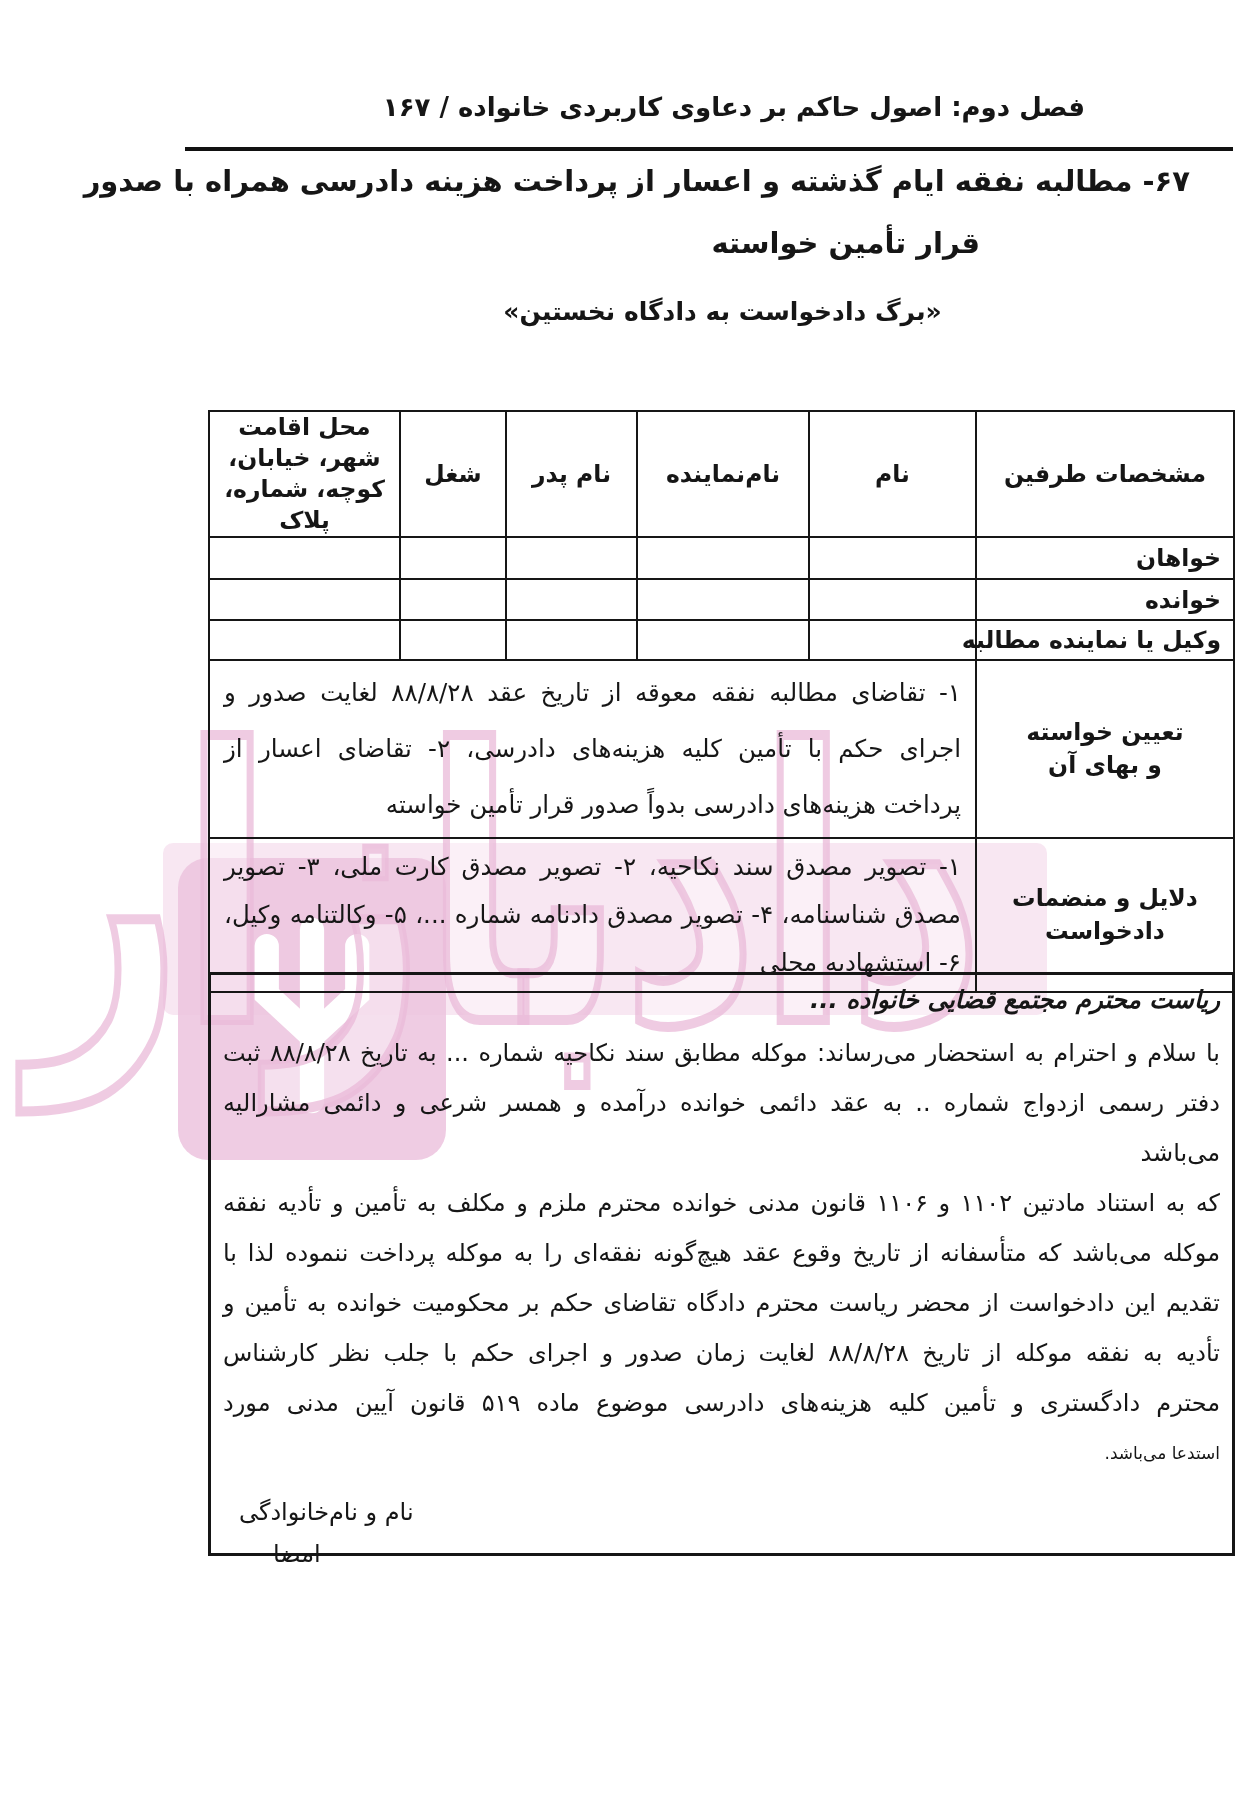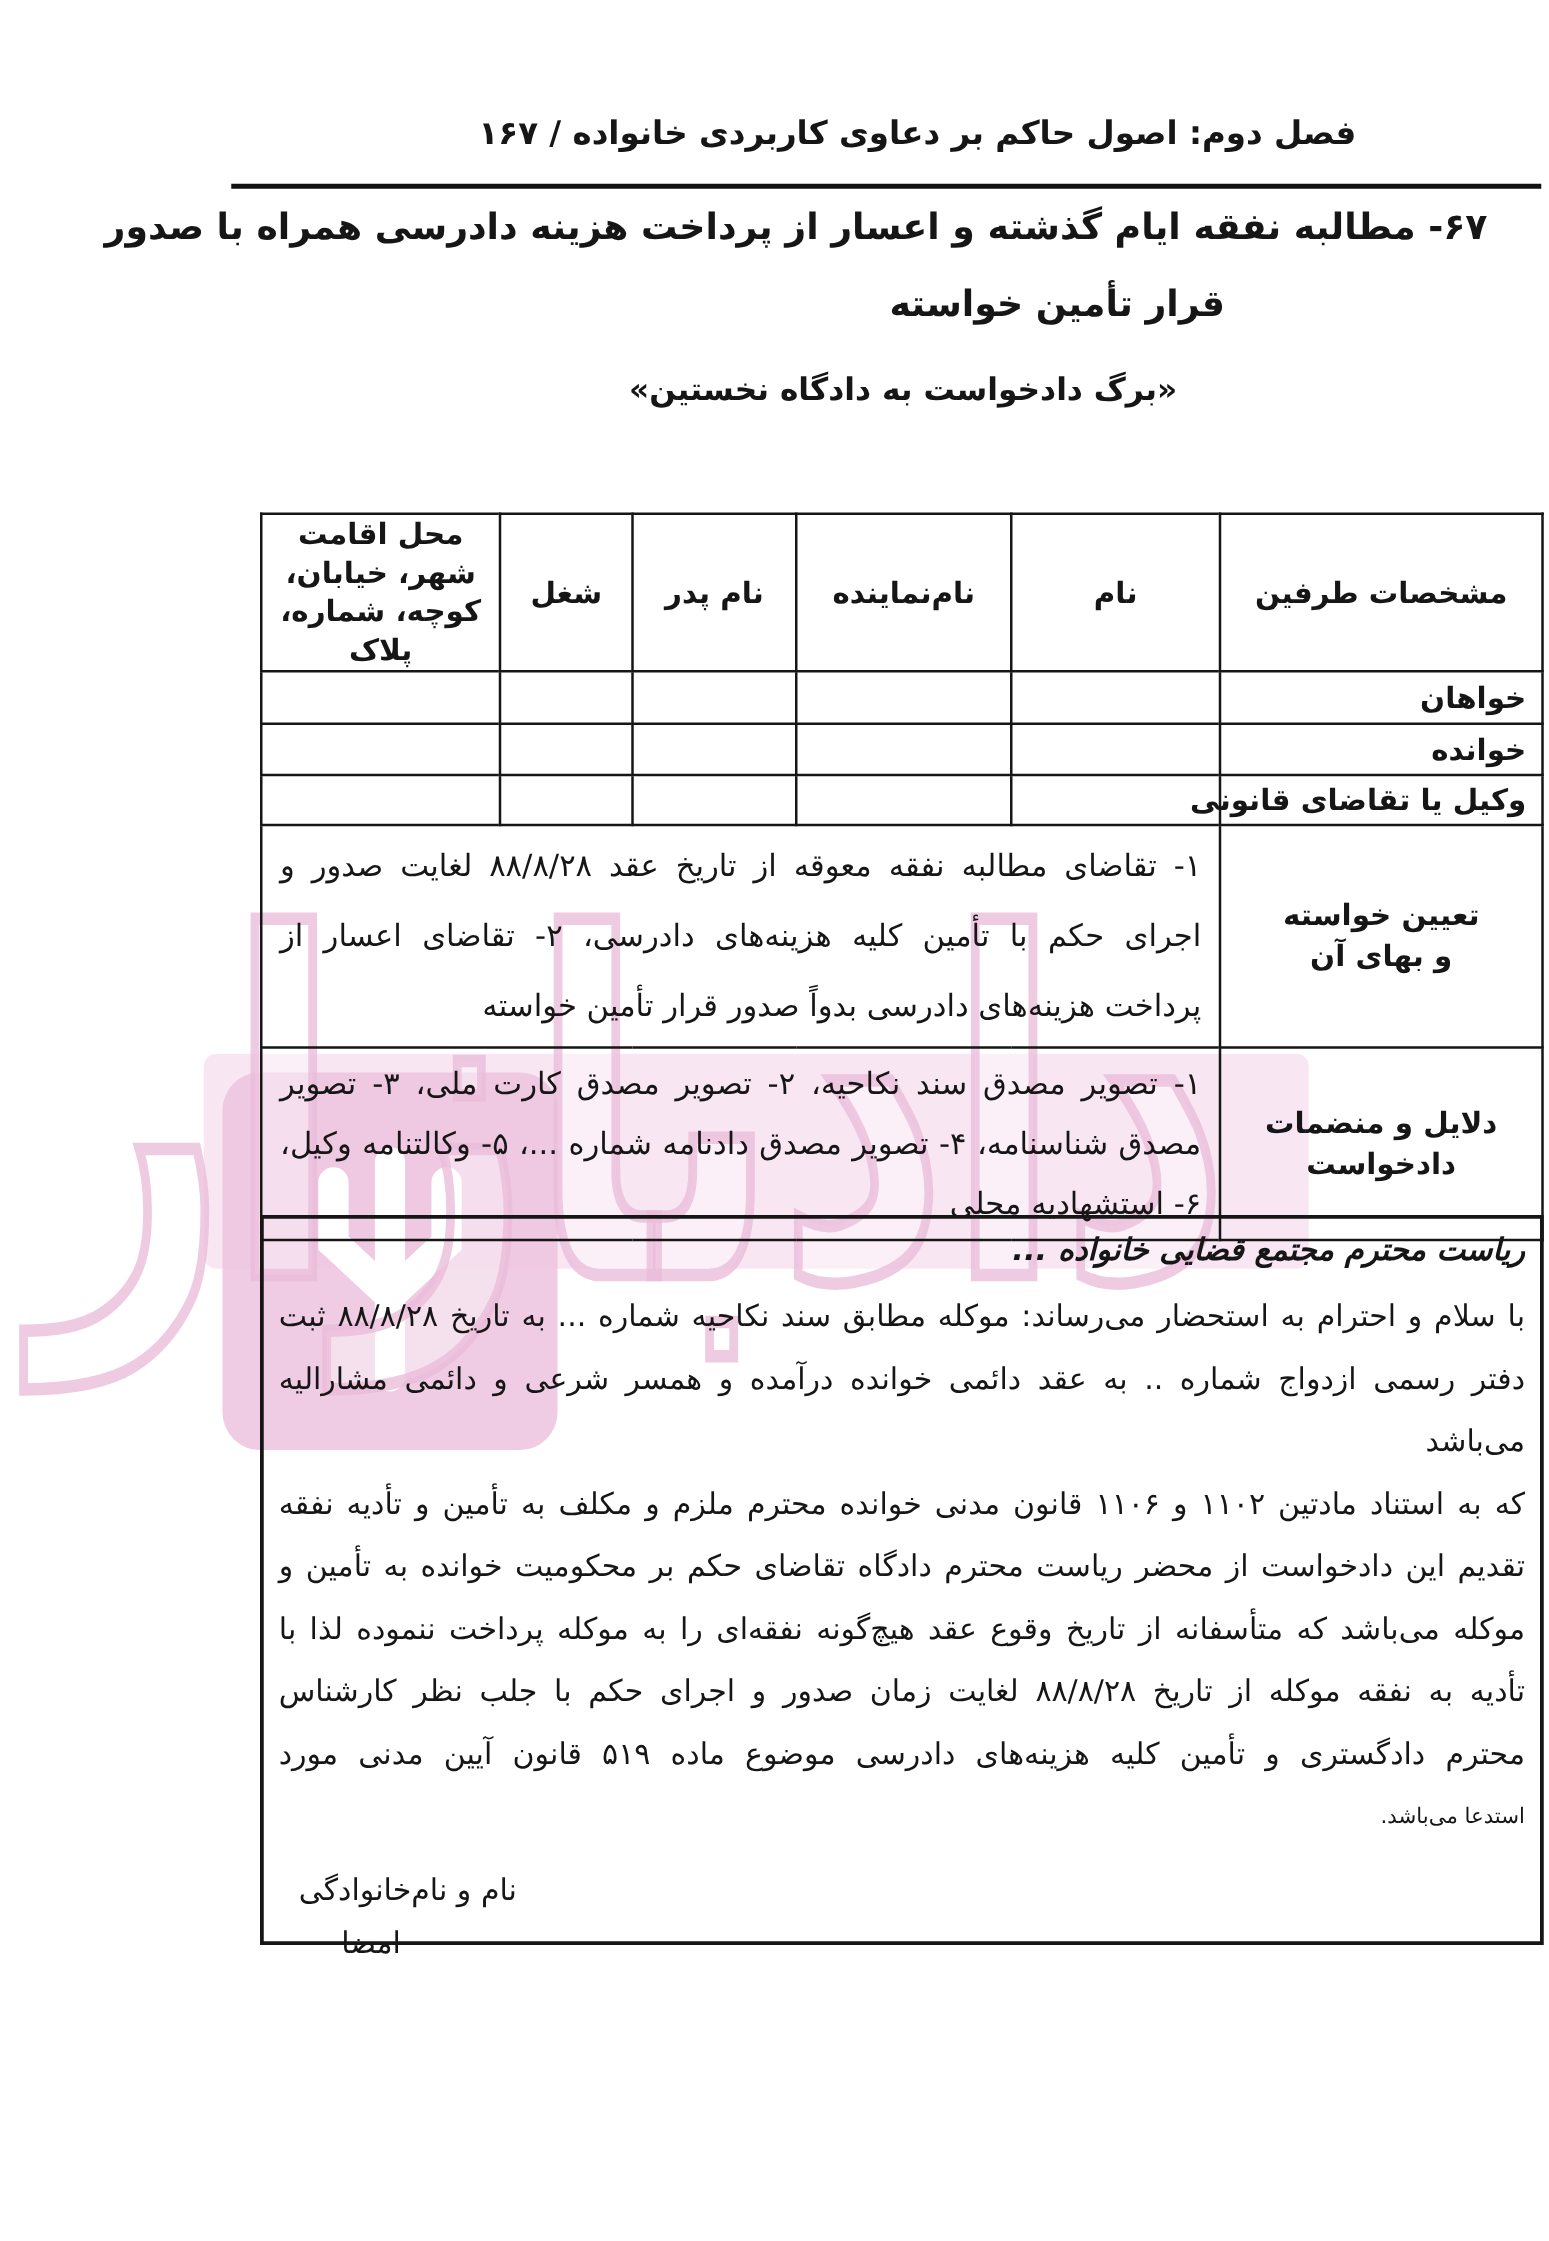--- a/index.html
+++ b/index.html
@@ -118,21 +118,21 @@
   </tr>
   <tr class="row-b">
     <th class="lbl-cell">خوانده</th>
     <td></td>
     <td></td>
     <td></td>
     <td></td>
     <td></td>
   </tr>
   <tr class="row-c">
-    <th class="lbl-cell">وکیل یا تقاضای قانونی</th>
+    <th class="lbl-cell">وکیل یا نماینده مطالبه</th>
     <td></td>
     <td></td>
     <td></td>
     <td></td>
     <td></td>
   </tr>
   <tr class="claim-row">
     <th>
       <div class="stack-label">تعیین خواسته</div>
       <div class="stack-label">و بهای آن</div>
@@ -160,21 +160,21 @@
   </tr>
 </tbody>
   </table>
 
 <div class="abs petition-box">
   <div class="petition-heading">ریاست محترم مجتمع قضایی خانواده ...</div>
   <div class="body-lines">
     <div class="bline">با سلام و احترام به استحضار می‌رساند: موکله مطابق سند نکاحیه شماره ... به تاریخ ۸۸/۸/۲۸ ثبت</div>
     <div class="bline">دفتر رسمی ازدواج شماره .. به عقد دائمی خوانده درآمده و همسر شرعی و دائمی مشارالیه می‌باشد</div>
     <div class="bline">که به استناد مادتین ۱۱۰۲ و ۱۱۰۶ قانون مدنی خوانده محترم ملزم و مکلف به تأمین و تأدیه نفقه</div>
+    <div class="bline">موکله می‌باشد که متأسفانه از تاریخ وقوع عقد هیچ‌گونه نفقه‌ای را به موکله پرداخت ننموده لذا با</div>
     <div class="bline">تقدیم این دادخواست از محضر ریاست محترم دادگاه تقاضای حکم بر محکومیت خوانده به تأمین و</div>
-    <div class="bline">موکله می‌باشد که متأسفانه از تاریخ وقوع عقد هیچ‌گونه نفقه‌ای را به موکله پرداخت ننموده لذا با</div>
     <div class="bline">تأدیه به نفقه موکله از تاریخ ۸۸/۸/۲۸ لغایت زمان صدور و اجرای حکم با جلب نظر کارشناس</div>
     <div class="bline">محترم دادگستری و تأمین کلیه هزینه‌های دادرسی موضوع ماده ۵۱۹ قانون آیین مدنی مورد</div>
     <div class="bline-last">استدعا می‌باشد.</div>
   </div>
   <div class="sig-name">نام و نام‌خانوادگی</div>
   <div class="sig-sign">امضا</div>
 </div>
 
 </body></html>

